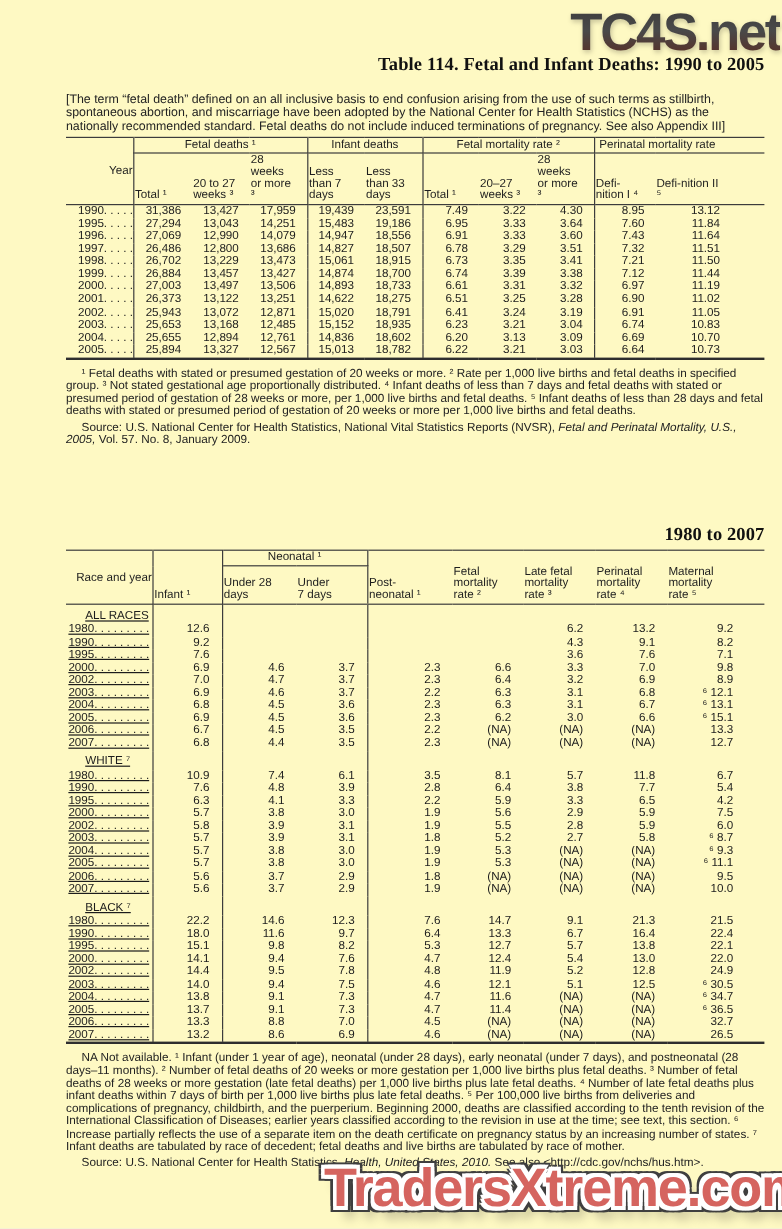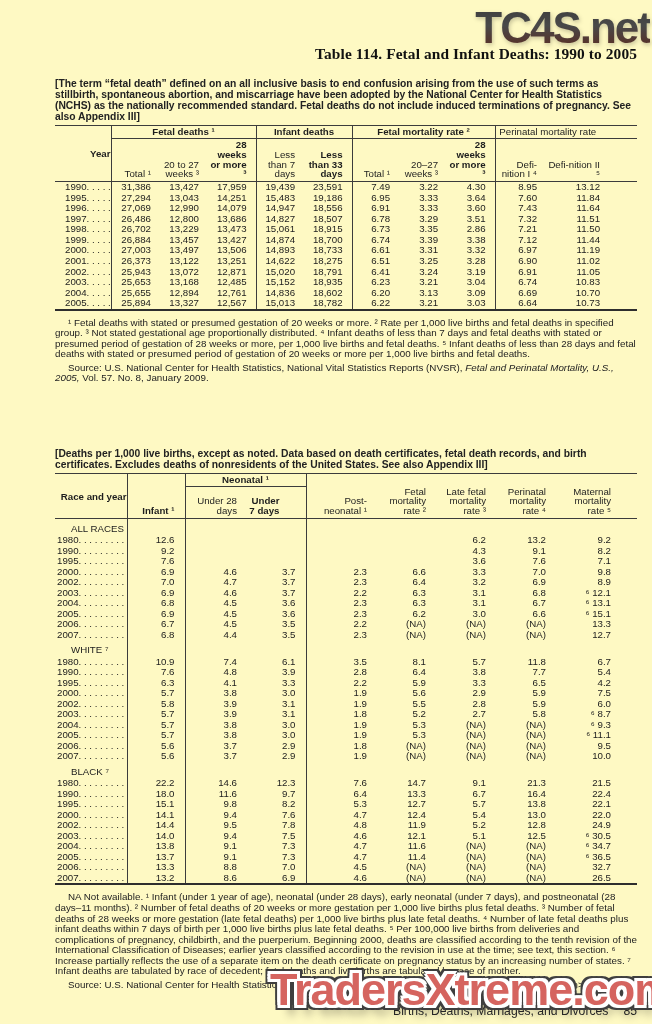--- a/index.html
+++ b/index.html
@@ -11,47 +11,47 @@
     -webkit-font-smoothing:antialiased;
   }
   .content { position:absolute; left:55px; top:45px; width:582px; }
 
   h1.tbl-title {
     font-family:"Liberation Serif","DejaVu Serif",serif;
     font-weight:bold; font-size:15.4px; line-height:17px;
     margin:0 0 4px 0; color:#111; letter-spacing:.1px;text-align:right;
   }
   .tbl-title span { display:block; }
-  .note { font-size:10.3px; line-height:11px; margin:16px 0 3px 0; color:#222;font-weight:bold; }
+  .note { font-size:10.3px; line-height:11px; margin:16px 0 3px 0; color:#222; }
 
   table { border-collapse:collapse; table-layout:fixed; width:582px;
           border-top:1px solid #3c3c3c; border-bottom:2px solid #2e2e2e; }
   th, td { font-weight:normal; font-size:9.7px; padding:0; overflow:hidden; }
   thead th { color:#1e1e1e; }
 
   th.grp { text-align:center; white-space:nowrap; height:12px; line-height:12px;
            border-bottom:1px solid #3c3c3c; vertical-align:middle; }
-  th.sub { text-align:right; vertical-align:bottom; line-height:9.8px;
+  th.sub { text-align:left; vertical-align:bottom; line-height:9.8px;
            padding:1px 9px 2px 1px; }
   th.cc  { text-align:right; vertical-align:middle; }
-  .vl { border-right:1px solid #3c3c3c;font-weight:bold; }
+  .vl { border-right:1px solid #3c3c3c; }
   thead tr.subrow th, thead th.deep { border-bottom:1px solid #3c3c3c; }
 
   tbody td { height:10px; line-height:10.55px; white-space:nowrap; }
   tbody td.num { text-align:right; padding-right:9px; }
   tbody td.c0  { text-align:left; }
 
   
   #t114 tbody td.c0 { padding-left:10px; }
   #t114 td:nth-child(1), #t114 td:nth-child(4),
   #t114 td:nth-child(6), #t114 td:nth-child(9) { border-right:1px solid #3c3c3c; }
   #t114 th:last-child, #t114 td:last-child { padding-right:37px; }
 
   
-  #t115 tbody td.c0 { padding-left:2px; }
+  #t115 tbody td.c0 { padding-left:2px;text-decoration:underline; }
   #t115 td:nth-child(1), #t115 td:nth-child(2),
   #t115 td:nth-child(4) { border-right:1px solid #3c3c3c; }
   #t115 th.sub { padding-right:10px; }
   #t115 td.num { padding-right:10px; }
   #t115 th:last-child, #t115 td:last-child { padding-right:26px; }
   #t115 tbody tr.section td { padding-top:4px; height:12px; }
   #t115 tbody tr.section td.c0 { padding-left:16px; }
   #t115 th.sub2 { height:28px; }
 
   .fn { font-size:9.8px; line-height:10.55px; margin:7px 0 0 0;
@@ -198,21 +198,21 @@
             </tr>
             <tr>
               <td class="c0">1998. . . . . .</td>
               <td class="num">26,702</td>
               <td class="num">13,229</td>
               <td class="num">13,473</td>
               <td class="num">15,061</td>
               <td class="num">18,915</td>
               <td class="num">6.73</td>
               <td class="num">3.35</td>
-              <td class="num">2.86</td>
+              <td class="num">3.41</td>
               <td class="num">7.21</td>
               <td class="num">11.50</td>
             </tr>
             <tr>
               <td class="c0">1999. . . . . .</td>
               <td class="num">26,884</td>
               <td class="num">13,457</td>
               <td class="num">13,427</td>
               <td class="num">14,874</td>
               <td class="num">18,700</td>
@@ -302,22 +302,22 @@
             </tr>
           </tbody>
       </table>
 
       <p class="fn">¹ Fetal deaths with stated or presumed gestation of 20 weeks or more. ² Rate per 1,000 live births and fetal deaths in specified group. ³ Not stated gestational age proportionally distributed. ⁴ Infant deaths of less than 7 days and fetal deaths with stated or presumed period of gestation of 28 weeks or more, per 1,000 live births and fetal deaths. ⁵ Infant deaths of less than 28 days and fetal deaths with stated or presumed period of gestation of 20 weeks or more per 1,000 live births and fetal deaths.</p>
       <p class="fn src"><span>Source: U.S. National Center for Health Statistics, National Vital Statistics Reports (NVSR), </span><i>Fetal and Perinatal Mortality, U.S., 2005,</i><span> Vol. 57. No. 8, January 2009.</span></p>
     </section>
 
     <section class="sec115">
       <h1 class="tbl-title">
+          <span>1980 to 2007</span>
         </h1>
-      <p class="note">[Deaths per 1,000 live births, except as noted. Data based on death certificates, fetal death records, and birth certificates. Excludes deaths of nonresidents of the United States. See also Appendix III]</p>
 
       <table id="t115">
         <colgroup>
           <col style="width:72px">
             <col style="width:58px">
             <col style="width:62px">
             <col style="width:59px">
           <col style="width:71px">
             <col style="width:59px">
             <col style="width:60px">

